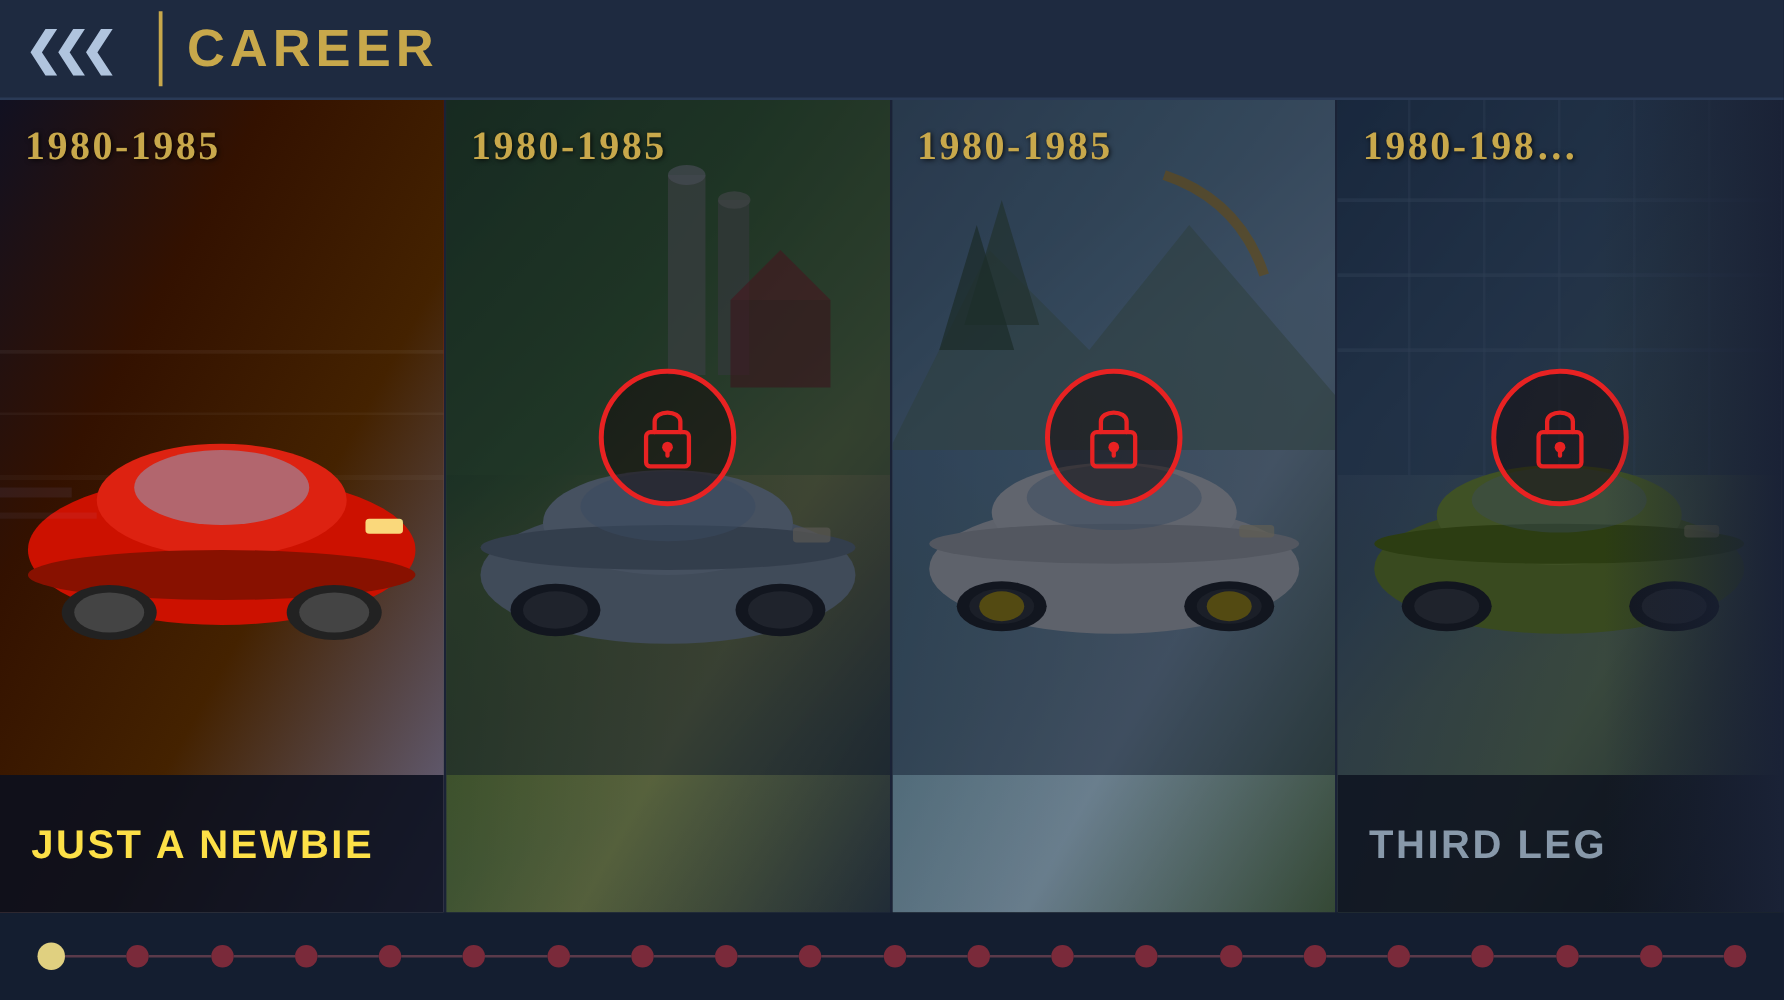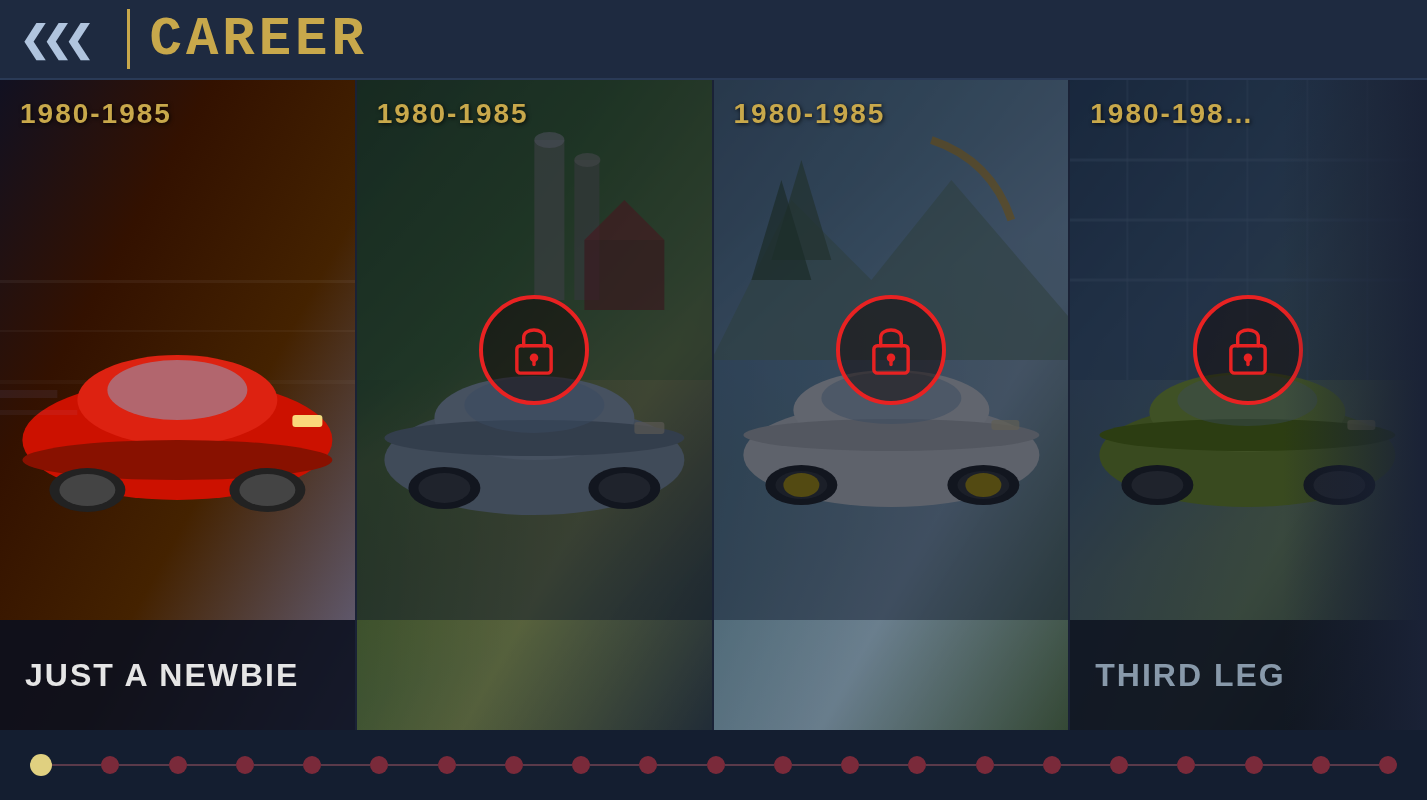--- a/index.html
+++ b/index.html
@@ -39,24 +39,23 @@
 
     .header-divider {
       width: 3px;
       height: 60px;
       background: #c8a84b;
       margin: 0 20px;
     }
 
     .header-title {
       color: #c8a84b;
-      font-size: 54px;
+      font-size: 42px;
       font-weight: bold;
       letter-spacing: 4px;
-      font-family: Liberation Mono, monospace;
     }
 
     
     .cards-container {
       display: flex;
       width: 100%;
       height: 650px;
     }
 
     .card {
@@ -97,25 +96,26 @@
     .card-4 .card-bg {
       background: linear-gradient(160deg, #3a5a7a 0%, #5a7a9a 20%, #7a9aba 35%, #6a8a6a 50%, #8a9a5a 65%, #4a6a4a 100%);
       filter: brightness(0.7);
     }
 
     .card-year {
       position: absolute;
       top: 18px;
       left: 20px;
       color: #c8a84b;
-      font-size: 28px;
+      font-size: 32px;
       font-weight: bold;
       letter-spacing: 2px;
       text-shadow: 1px 1px 4px rgba(0,0,0,0.8);
       z-index: 10;
+      font-family: Liberation Serif, serif;
     }
 
     
     .lock-overlay {
       position: absolute;
       top: 0;
       left: 0;
       width: 100%;
       height: calc(100% - 110px);
       background: rgba(10, 20, 40, 0.45);
@@ -155,21 +155,21 @@
       z-index: 10;
     }
 
     .card-label-text {
       font-size: 32px;
       font-weight: bold;
       letter-spacing: 2px;
     }
 
     .card-1 .card-label-text {
-      color: #e5e5e5;
+      color: #fde047;
     }
 
     .card-2 .card-label-text,
     .card-3 .card-label-text,
     .card-4 .card-label-text {
       color: #8899aa;
     }
 
     
     .timeline-bar {

